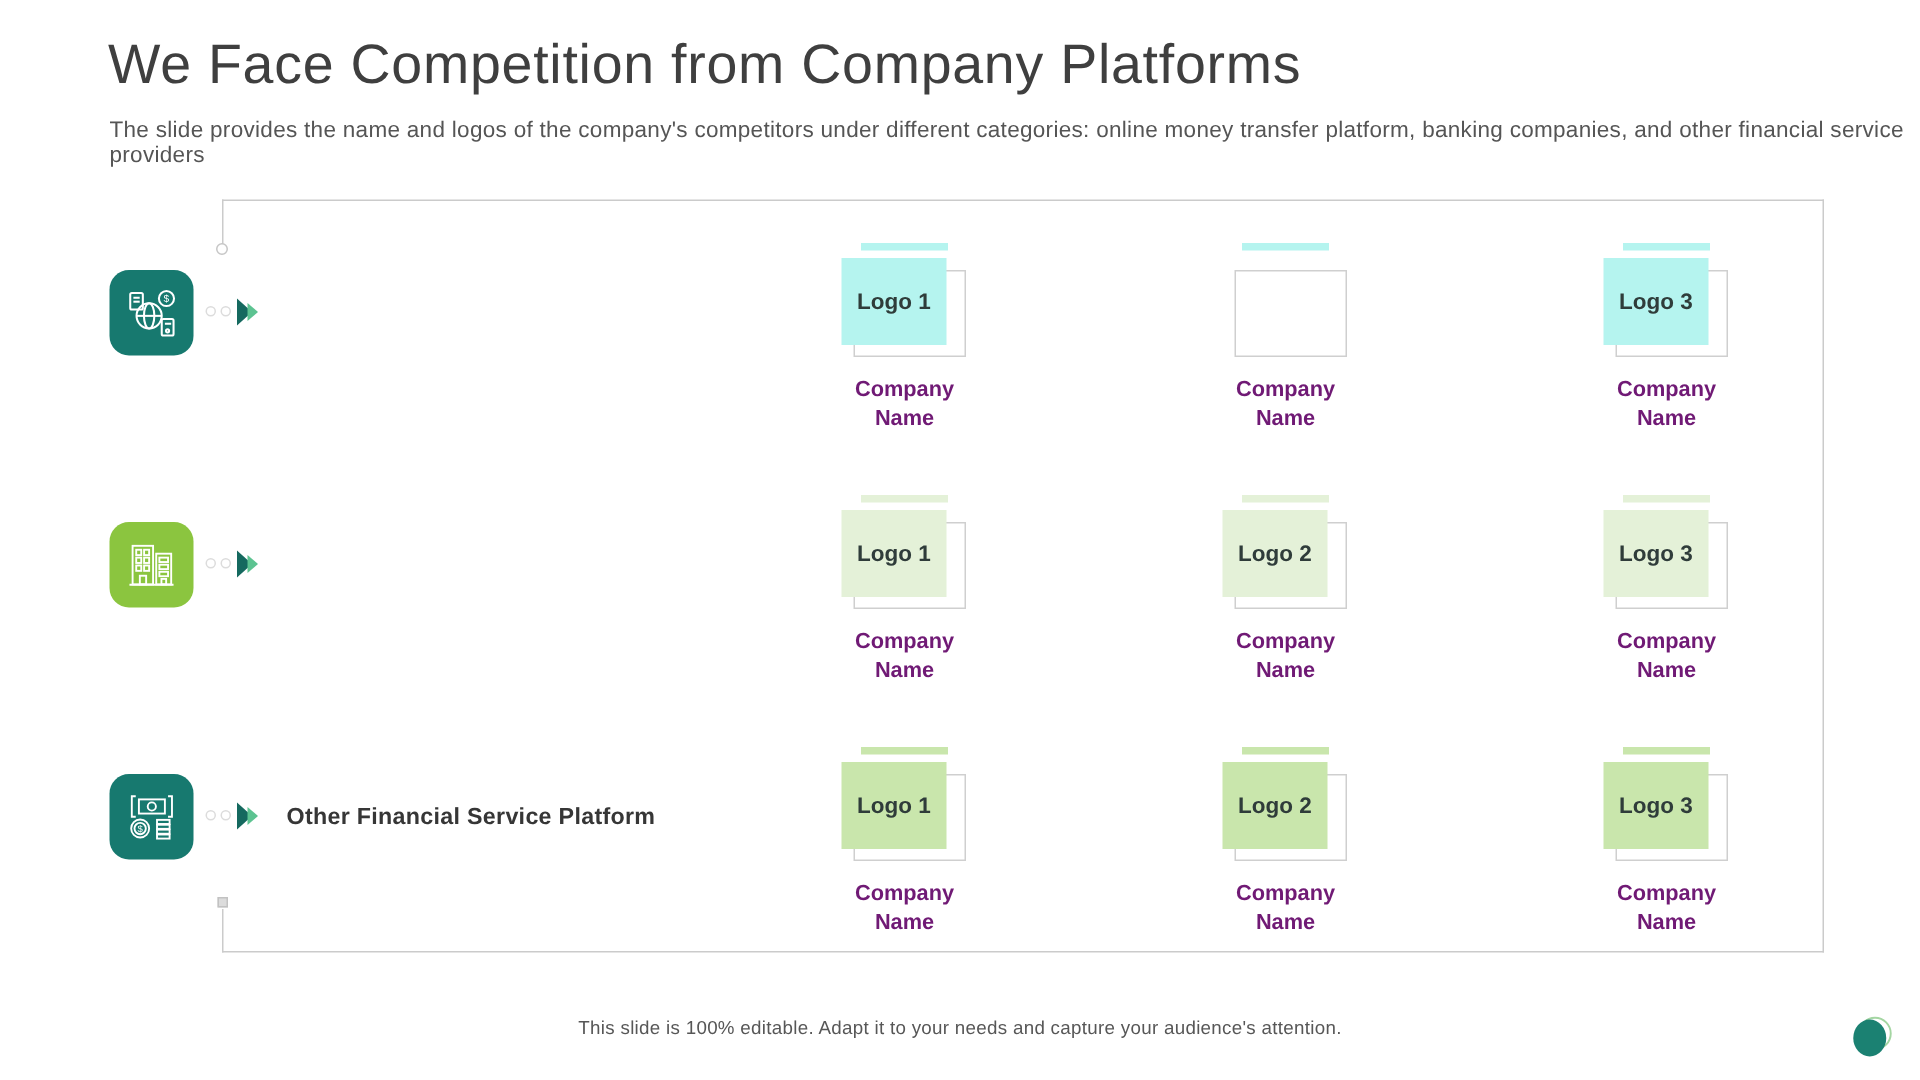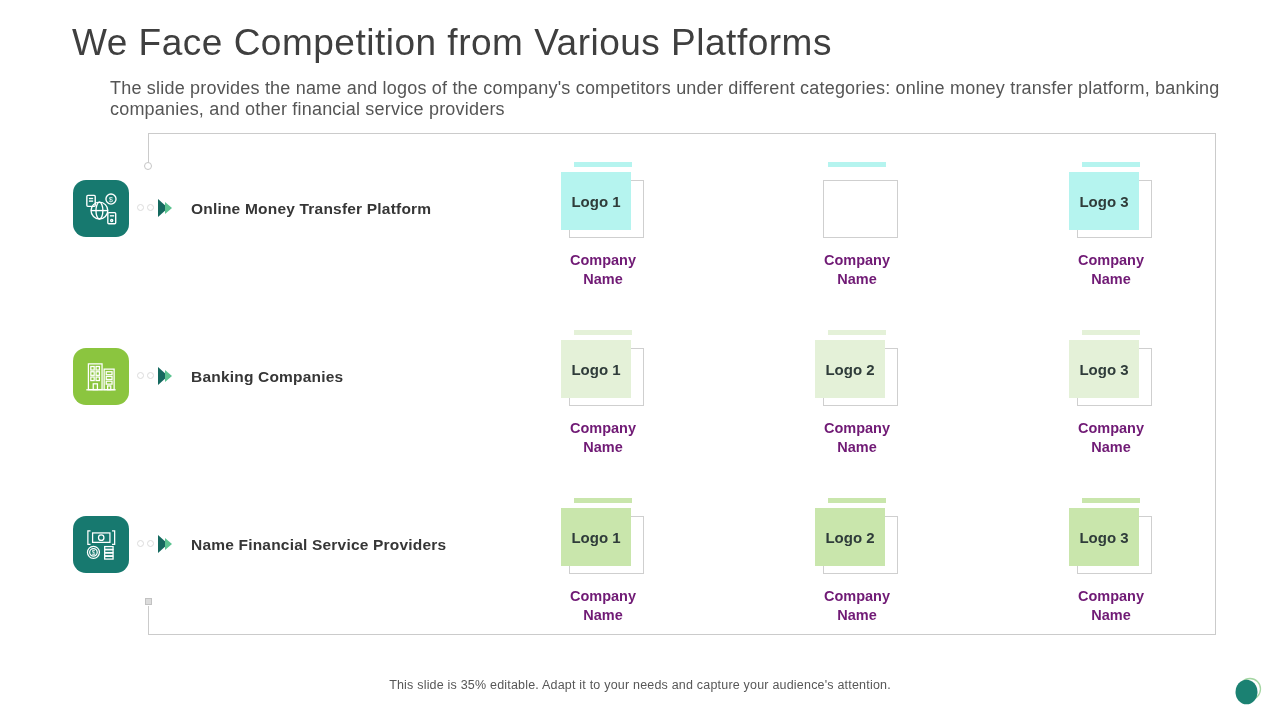--- a/index.html
+++ b/index.html
@@ -1,22 +1,22 @@
 <!DOCTYPE html>
 <html><head>
 <meta charset="utf-8">
 <style>
   * { margin:0; padding:0; box-sizing:border-box; }
   body { background:#e8e8e8; font-family:"Liberation Sans", sans-serif; }
   .slide { position:relative; width:1280px; height:720px; background:#ffffff; overflow:hidden; }
 
   .title { position:absolute; left:72px; top:22px; font-size:37px; font-weight:400;
            color:#3f3f3f; letter-spacing:0.5px; }
-  .subtitle { position:absolute; left:73px; top:78px; font-size:18px; color:#555555;
-              letter-spacing:0.2px;margin-left:37px; }
+  .subtitle { position:absolute; left:73px; top:78px; font-size:15px; color:#555555;
+              letter-spacing:0.2px; }
 
   
   .frame { position:absolute; left:148px; top:133px; width:1068px; height:502px;
            border:1px solid #cbcbcb; border-left:none; }
   .frame-seg { position:absolute; width:1px; background:#cbcbcb; }
   .seg-top { left:148px; top:133px; height:30px; }
   .seg-bottom { left:148px; top:606px; height:29px; }
   .anchor-dot-top { position:absolute; left:144px; top:162px; width:8px; height:8px;
                     border:1.5px solid #c6c6c6; border-radius:50%; background:#fff; }
   .anchor-dot-bottom { position:absolute; left:145px; top:598px; width:7px; height:7px;
@@ -52,21 +52,21 @@
             font-size:12.5px; color:#575757; letter-spacing:0.2px; }
   .decor-circle { position:absolute; left:1233px; top:677px; }
 
   svg text { font-family:"Liberation Sans", sans-serif; }
 </style>
 </head>
 <body>
 
 <div class="slide">
 
-  <div class="title">We Face Competition from Various Platforms</div>
+  <div class="title">We Face Competition from Company Platforms</div>
   <div class="subtitle">The slide provides the name and logos of the company's competitors under different categories: online money transfer platform, banking companies, and other financial service providers</div>
 
   <div class="frame"></div>
   <div class="frame-seg seg-top"></div>
   <div class="frame-seg seg-bottom"></div>
   <div class="anchor-dot-top"></div>
   <div class="anchor-dot-bottom"></div>
 
   <div class="cat-icon bg-teal" style="left:73px; top:180px;">
     <svg width="42" height="42" viewBox="0 0 40 40" fill="none" stroke="#ffffff" stroke-width="1.3">
@@ -86,21 +86,20 @@
   <div class="dots" style="left:137px; top:204px;">
     <div class="dot"></div>
     <div class="dot"></div>
   </div>
   <div class="arrow" style="left:158px; top:198px;">
     <svg width="18" height="20" viewBox="0 0 18 20">
       <polygon points="0,1 0,19 10,10" fill="#15695f"></polygon>
       <polygon points="7,4 7,16 14,10" fill="#5cc391"></polygon>
     </svg>
   </div>
-  <div class="cat-label" style="left:191px; top:180px;">Online Money Transfer Platform</div>
 
   <div class="logo-unit" style="left:543px; top:162px;">
     <div class="accent-strip c-cyan"></div>
     <div class="logo-box-wrap">
       <div class="logo-outline"></div>
       <div class="logo-box c-cyan">Logo 1</div>
     </div>
     <div class="company-name">Company Name</div>
   </div>
   <div class="logo-unit" style="left:797px; top:162px;">
@@ -140,21 +139,20 @@
   <div class="dots" style="left:137px; top:372px;">
     <div class="dot"></div>
     <div class="dot"></div>
   </div>
   <div class="arrow" style="left:158px; top:366px;">
     <svg width="18" height="20" viewBox="0 0 18 20">
       <polygon points="0,1 0,19 10,10" fill="#15695f"></polygon>
       <polygon points="7,4 7,16 14,10" fill="#5cc391"></polygon>
     </svg>
   </div>
-  <div class="cat-label" style="left:191px; top:348px;">Banking Companies</div>
 
   <div class="logo-unit" style="left:543px; top:330px;">
     <div class="accent-strip c-pgreen"></div>
     <div class="logo-box-wrap">
       <div class="logo-outline"></div>
       <div class="logo-box c-pgreen">Logo 1</div>
     </div>
     <div class="company-name">Company Name</div>
   </div>
   <div class="logo-unit" style="left:797px; top:330px;">
@@ -192,21 +190,21 @@
   <div class="dots" style="left:137px; top:540px;">
     <div class="dot"></div>
     <div class="dot"></div>
   </div>
   <div class="arrow" style="left:158px; top:534px;">
     <svg width="18" height="20" viewBox="0 0 18 20">
       <polygon points="0,1 0,19 10,10" fill="#15695f"></polygon>
       <polygon points="7,4 7,16 14,10" fill="#5cc391"></polygon>
     </svg>
   </div>
-  <div class="cat-label" style="left:191px; top:516px;">Name Financial Service Providers</div>
+  <div class="cat-label" style="left:191px; top:516px;">Other Financial Service Platform</div>
 
   <div class="logo-unit" style="left:543px; top:498px;">
     <div class="accent-strip c-mgreen"></div>
     <div class="logo-box-wrap">
       <div class="logo-outline"></div>
       <div class="logo-box c-mgreen">Logo 1</div>
     </div>
     <div class="company-name">Company Name</div>
   </div>
   <div class="logo-unit" style="left:797px; top:498px;">
@@ -219,21 +217,21 @@
   </div>
   <div class="logo-unit" style="left:1051px; top:498px;">
     <div class="accent-strip c-mgreen"></div>
     <div class="logo-box-wrap">
       <div class="logo-outline"></div>
       <div class="logo-box c-mgreen">Logo 3</div>
     </div>
     <div class="company-name">Company Name</div>
   </div>
 
-  <div class="footer">This slide is 35% editable. Adapt it to your needs and capture your audience's attention.</div>
+  <div class="footer">This slide is 100% editable. Adapt it to your needs and capture your audience's attention.</div>
 
   <div class="decor-circle">
     <svg width="30" height="30" viewBox="0 0 30 30">
       <circle cx="17" cy="12" r="10.5" fill="none" stroke="#a4d6a2" stroke-width="1.3"></circle>
       <ellipse cx="13.5" cy="15" rx="11" ry="12.3" fill="#1b8172"></ellipse>
     </svg>
   </div>
 
 </div>
 

